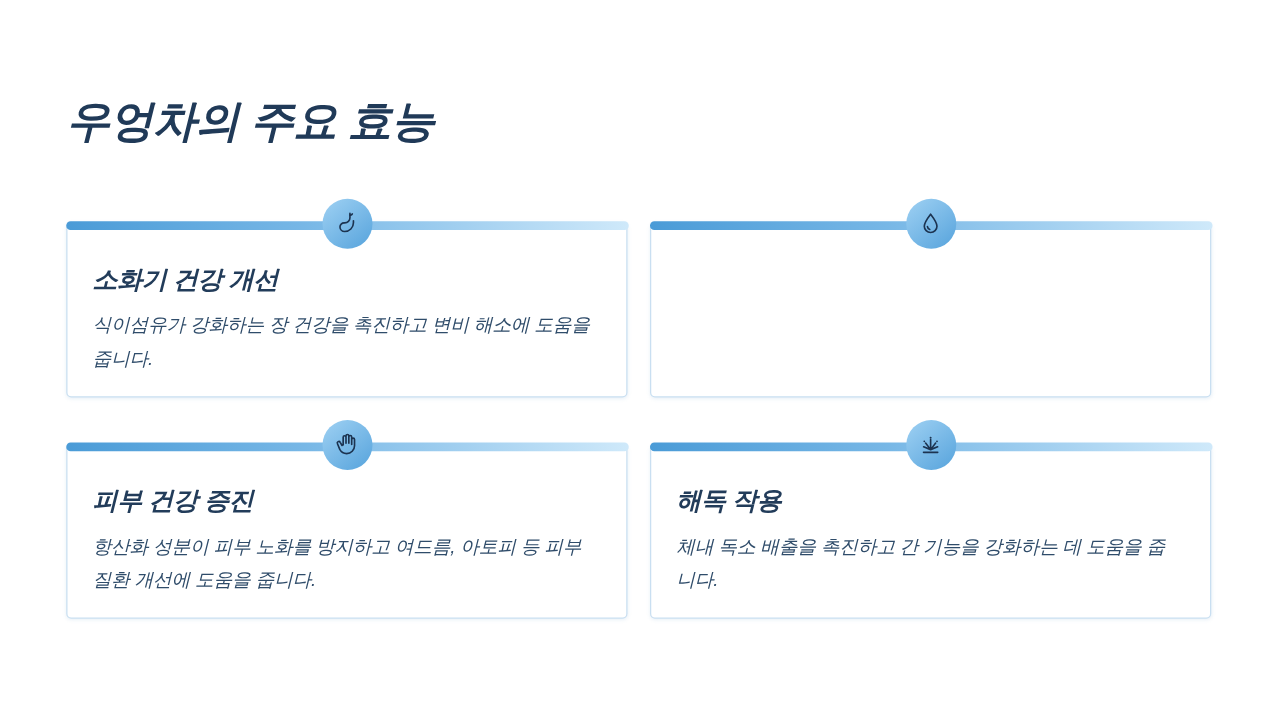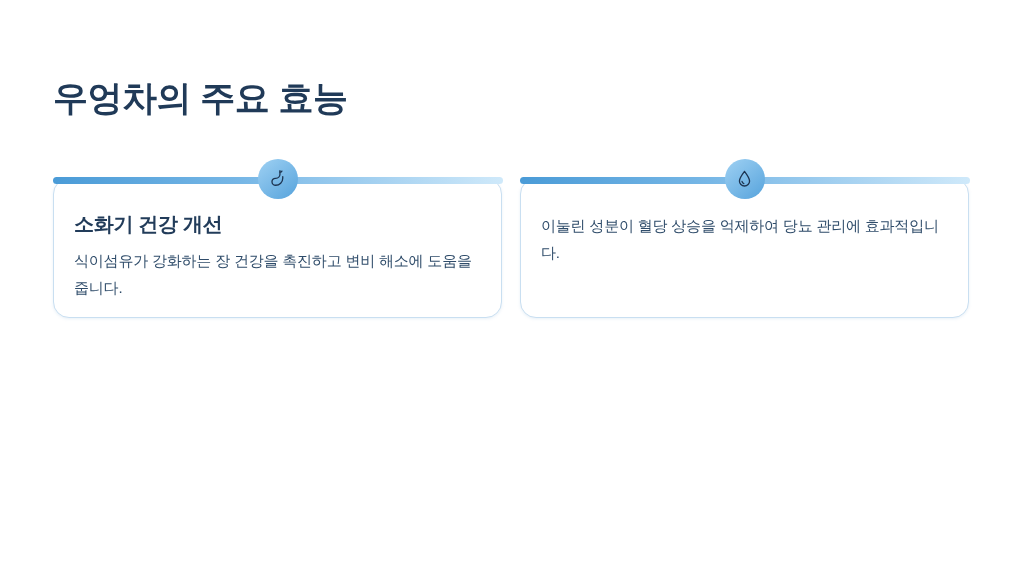--- a/index.html
+++ b/index.html
@@ -5,39 +5,40 @@
   * { margin: 0; padding: 0; box-sizing: border-box; }
   html, body {
     width: 1024px; height: 576px;
     background: #ffffff;
     font-family: "Liberation Sans", "DejaVu Sans", sans-serif;
     overflow: hidden;
   }
   .slide {
     width: 1024px; height: 565px;
     padding: 76px 55px 0 53px;
+    font-style: italic;
   }
   .page-title {
     font-size: 35px;
     font-weight: 700;
     line-height: 1.25;
     letter-spacing: -0.5px;
     color: #203a58;
     margin: 0 0 58px 0;
   }
   .grid {
     display: grid;
     grid-template-columns: 1fr 1fr;
     gap: 37px 18px;
   }
   .card {
     position: relative;
     background: #ffffff;
     border: 1.5px solid #c9dff1;
-    border-radius: 16px;
+    border-radius: 4px;
     box-shadow: 0 1px 3px rgba(130,170,210,0.18);
     padding: 33px 22px 16px 20px;
   }
   .accent-bar {
     position: absolute;
     top: -2px; left: -1.5px; right: -1.5px;
     height: 7px;
     border-radius: 6px;
     background: linear-gradient(90deg, #4a9bd7 0%, #77b7e6 42%, #cfe9fa 100%);
     z-index: 1;
@@ -99,19 +100,42 @@
     </article>
 
     <article class="card">
       <div class="accent-bar"></div>
       <div class="badge">
         <svg viewBox="0 0 24 24" aria-hidden="true">
           <path d="M12 3.8 C9.4 7.2 6.2 11.3 6.2 14.8 a5.8 5.8 0 0 0 11.6 0 C17.8 11.3 14.6 7.2 12 3.8 Z"></path>
           <path d="M9.1 15.2 a3.1 3.1 0 0 0 2.1 2.6"></path>
         </svg>
       </div>
-      <p class="card-desc">이눌린 성분이 혈당 상승을 억제하여 당뇨 관리에 효과적입니다.</p>
     </article>
 
+    <article class="card">
+      <div class="accent-bar"></div>
+      <div class="badge">
+        <svg viewBox="0 0 24 24" aria-hidden="true">
+          <path d="M8.6 12.5 V5.4 a1.3 1.3 0 0 1 2.6 0 V11 M11.2 11 V4.3 a1.3 1.3 0 0 1 2.6 0 V11 M13.8 11 V5.2 a1.3 1.3 0 0 1 2.6 0 V12 M16.4 12 V7.6 a1.3 1.3 0 0 1 2.6 0 v5.6 c0 4-3.2 7.2-7.2 7.2 -2.7 0-5-1.4-6.3-3.8 l-2.1-5.2 a1.4 1.4 0 0 1 2.5-1.3 l1.7 2.9"></path>
+        </svg>
+      </div>
+      <h2 class="card-title">피부 건강 증진</h2>
+      <p class="card-desc">항산화 성분이 피부 노화를 방지하고 여드름, 아토피 등 피부 질환 개선에 도움을 줍니다.</p>
+    </article>
 
+    <article class="card">
+      <div class="accent-bar"></div>
+      <div class="badge">
+        <svg viewBox="0 0 24 24" aria-hidden="true">
+          <path d="M5.5 19.3 h13"></path>
+          <path d="M12 16.8 V7.6 M12 16.8 L7.4 10.8 M12 16.8 L16.6 10.8 M12 16.8 L5.6 14.2 M12 16.8 L18.4 14.2"></path>
+          <circle class="dot" cx="12" cy="5.9" r="0.9"></circle>
+          <circle class="dot" cx="6.2" cy="9.2" r="0.8"></circle>
+          <circle class="dot" cx="17.8" cy="9.2" r="0.8"></circle>
+        </svg>
+      </div>
+      <h2 class="card-title">해독 작용</h2>
+      <p class="card-desc">체내 독소 배출을 촉진하고 간 기능을 강화하는 데 도움을 줍니다.</p>
+    </article>
 
   </section>
 </main>
 
 </body></html>

